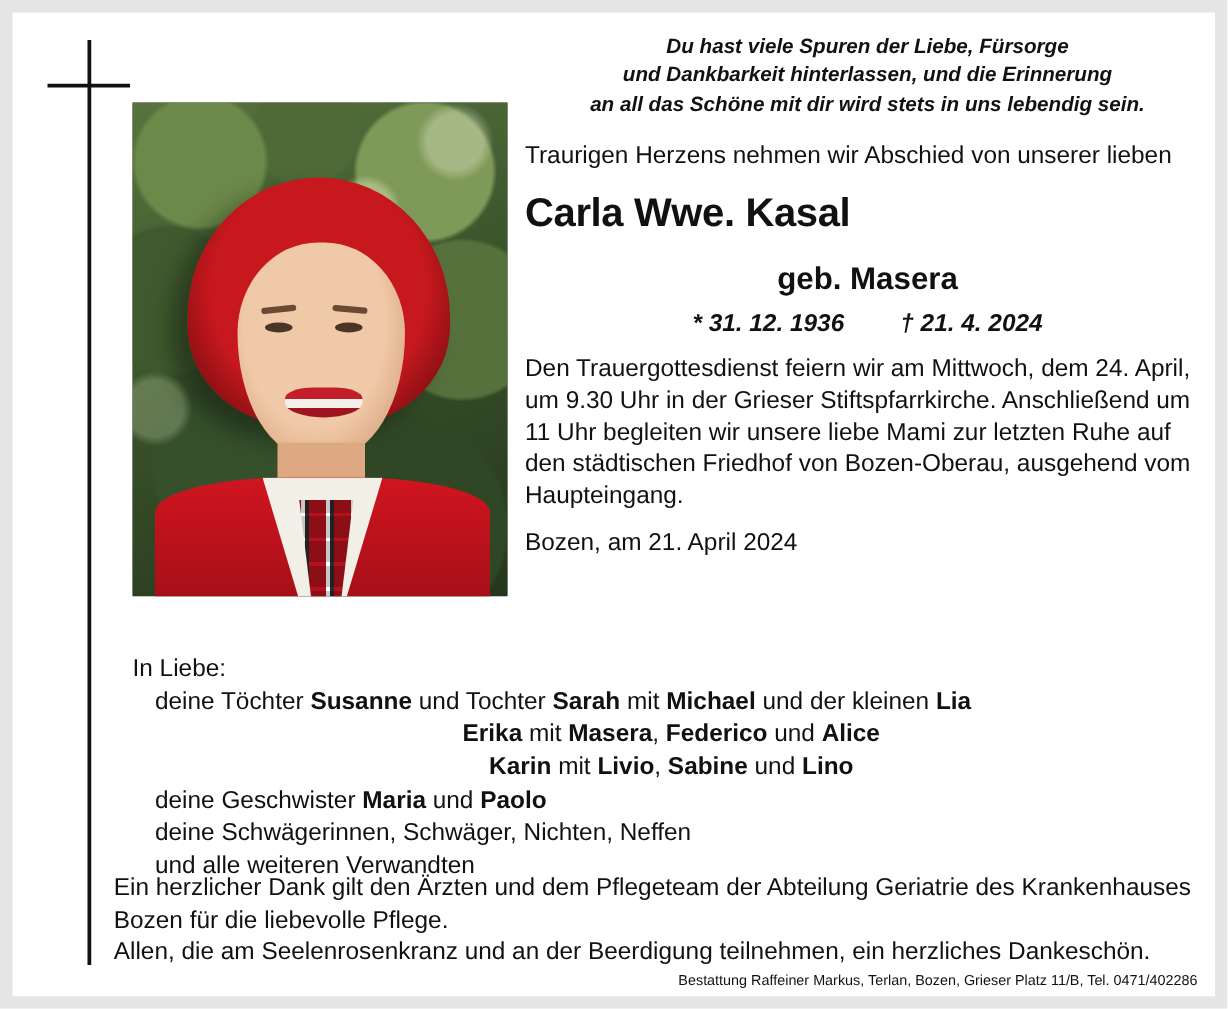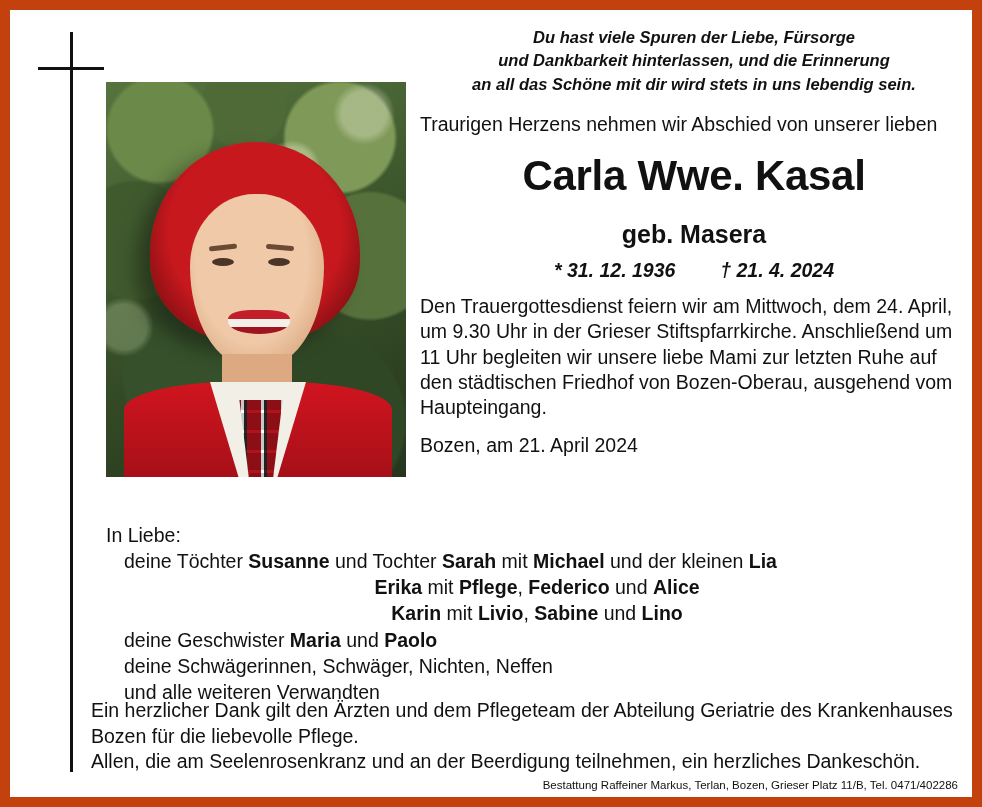--- a/index.html
+++ b/index.html
@@ -12,21 +12,21 @@
     height: 807px;
     font-family: "Liberation Sans", sans-serif;
     color: #111111;
     overflow: hidden;
   }
 
   .page {
     position: relative;
     width: 982px;
     height: 807px;
-    background: #c2410c;
+    background: #e5e5e5;
     box-sizing: border-box;
     padding: 10px;
   }
 
   .card {
     position: relative;
     width: 100%;
     height: 100%;
     background: #ffffff;
     box-sizing: border-box;
@@ -195,23 +195,22 @@
     color: #111111;
   }
   .intro {
     margin-top: 16px;
     font-size: 19.5px;
     line-height: 1.32;
     color: #111111;
   }
   .name {
     margin-top: 14px;
-    text-align: center;
     font-weight: bold;
-    font-size: 42px;
+    font-size: 32px;
     letter-spacing: -0.3px;
     color: #111111;
   }
   .maiden {
     margin-top: 20px;
     text-align: center;
     font-weight: bold;
     font-size: 25px;
     color: #111111;
   }
@@ -311,21 +310,21 @@
         <span>† 21. 4. 2024</span>
       </div>
 
       <div class="para">Den Trauergottesdienst feiern wir am Mittwoch, dem 24. April, um 9.30 Uhr in der Grieser Stiftspfarrkirche. Anschließend um 11 Uhr begleiten wir unsere liebe Mami zur letzten Ruhe auf den städtischen Friedhof von Bozen-Oberau, ausgehend vom Haupteingang.</div>
       <div class="para">Bozen, am 21. April 2024</div>
     </div>
 
     <div class="lower">
       <div class="lbl">In Liebe:</div>
       <div class="l-indent">deine Töchter <b>Susanne</b> und Tochter <b>Sarah</b> mit <b>Michael</b> und der kleinen <b>Lia</b></div>
-      <div class="center-line"><b>Erika</b> mit <b>Pflege</b>, <b>Federico</b> und <b>Alice</b></div>
+      <div class="center-line"><b>Erika</b> mit <b>Masera</b>, <b>Federico</b> und <b>Alice</b></div>
       <div class="center-line"><b>Karin</b> mit <b>Livio</b>, <b>Sabine</b> und <b>Lino</b></div>
       <div class="l-indent">deine Geschwister <b>Maria</b> und <b>Paolo</b></div>
       <div class="l-indent">deine Schwägerinnen, Schwäger, Nichten, Neffen</div>
       <div class="l-indent">und alle weiteren Verwandten</div>
     </div>
 
     <div class="thanks">
       <div>Ein herzlicher Dank gilt den Ärzten und dem Pflegeteam der Abteilung Geriatrie des Krankenhauses Bozen für die liebevolle Pflege.</div>
       <div>Allen, die am Seelenrosenkranz und an der Beerdigung teilnehmen, ein herzliches Dankeschön.</div>
     </div>

